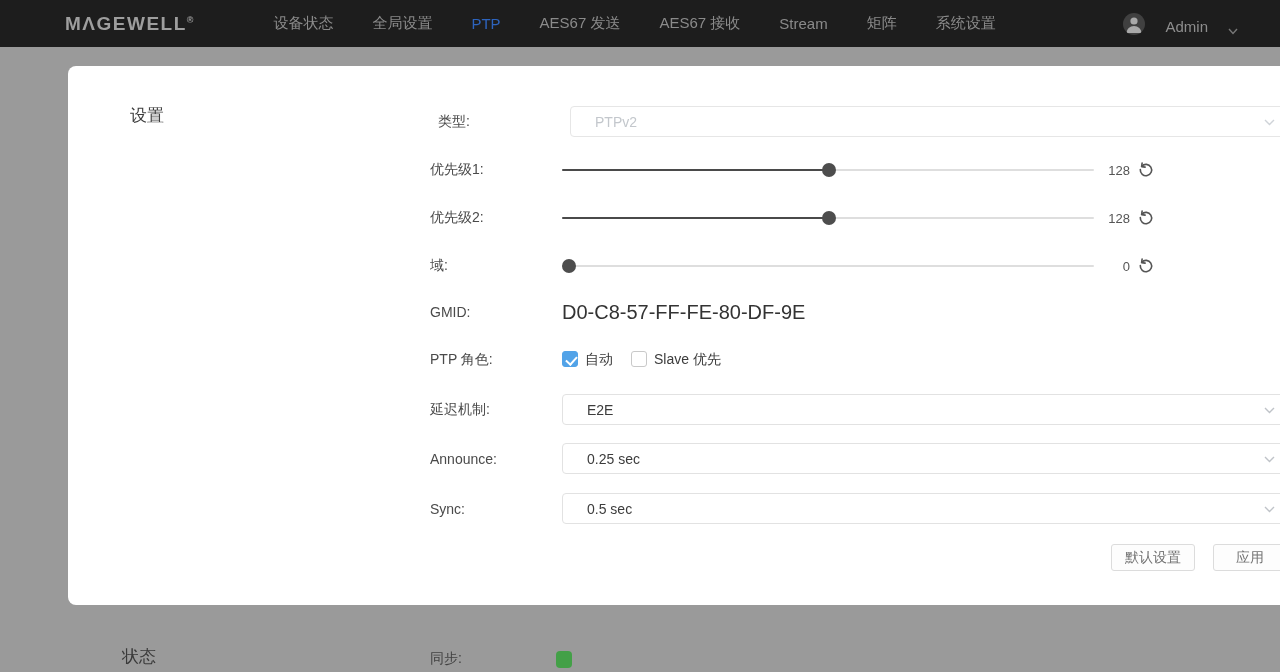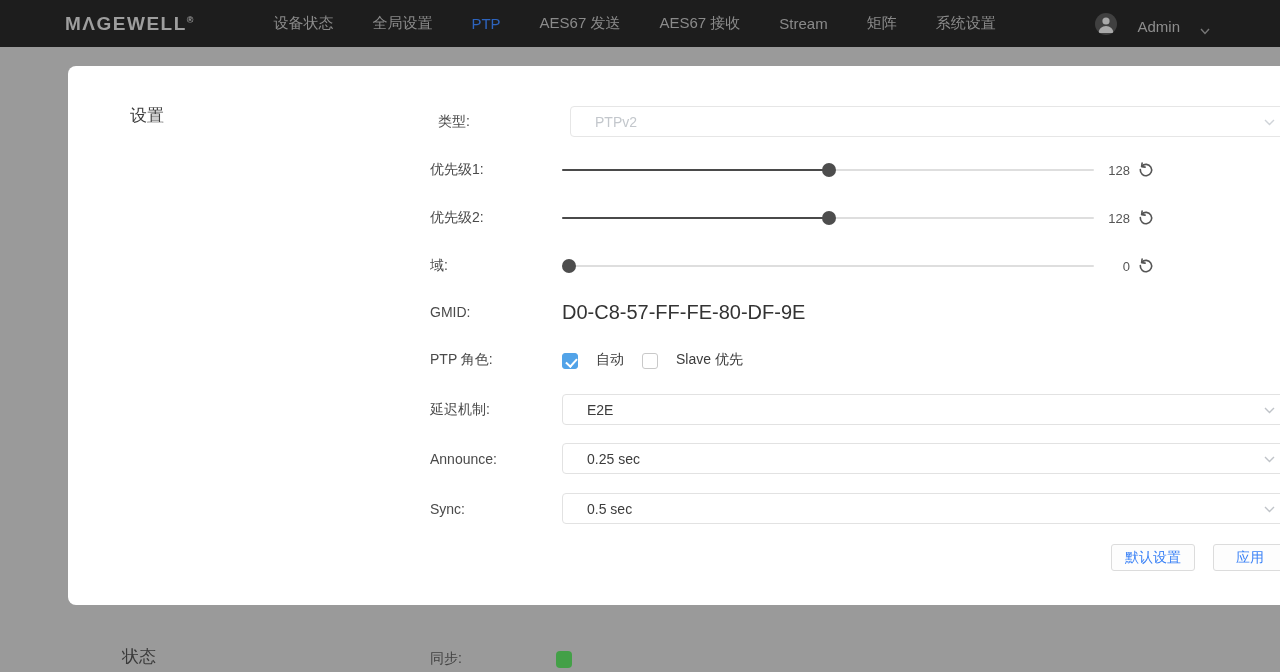--- a/index.html
+++ b/index.html
@@ -6,21 +6,21 @@
   html,body { width:1280px; height:672px; overflow:hidden; }
   body {
     font-family:"Liberation Sans","DejaVu Sans",sans-serif;
     background:#9a9a9a;
     color:#333;
   }
   
   .nav {
     height:47px; background:#1d1d1d;
     display:flex; align-items:center;
-    padding:0 70px 0 65px;
+    padding:0 42px 0 65px;
   }
   .logo { color:#9e9e9e; font-weight:bold; font-size:19px; letter-spacing:1.5px; white-space:nowrap; }
   .logo .reg { font-size:9px; vertical-align:super; letter-spacing:0; }
   .tabs { display:flex; gap:39px; margin-left:80px; align-items:center; }
   .tab { font-size:15px; color:#8a8a8a; cursor:pointer; white-space:nowrap; text-decoration:none; }
   .tab.active { color:#2d64be; }
   .user { margin-left:auto; display:flex; align-items:flex-end; gap:20px; cursor:pointer; }
   .avatar { width:22px; height:22px; border-radius:50%; background:#404040; display:flex; align-items:center; justify-content:center; overflow:hidden; }
   .user-name { color:#8d8d8d; font-size:15px; }
   .chev { width:10px; height:7px; }
@@ -48,34 +48,34 @@
   .slider { position:relative; width:532px; height:14px; flex:none; cursor:pointer; }
   .slider-track { position:absolute; left:0; right:0; top:6px; height:2px; background:#dedede; border-radius:1px; }
   .slider-fill { position:absolute; left:0; top:6px; height:2px; background:#4a4a4a; border-radius:1px; }
   .slider-handle { position:absolute; top:0; width:14px; height:14px; border-radius:50%; background:#4d4d4d; transform:translateX(-50%); }
   .slider-value { width:34px; text-align:right; font-size:13px; color:#555; margin-left:2px; flex:none; }
   .reset-btn { width:17px; height:17px; margin-left:7px; flex:none; cursor:pointer; }
 
   
   .plain-value { font-size:20px; color:#333; }
   .cb-group { display:flex; align-items:center; gap:18px; }
-  .cb-item { display:flex; align-items:flex-end; gap:18px; cursor:pointer; }
+  .cb-item { display:flex; align-items:flex-start; gap:7px; cursor:pointer; }
   .cb-box { width:16px; height:16px; border:1px solid #c9c9c9; border-radius:3px; background:#fff; position:relative; flex:none; }
   .cb-item.checked .cb-box { background:#52a3e8; border-color:#52a3e8; }
   .cb-item.checked .cb-box::after {
     content:""; position:absolute; left:4.5px; top:1.5px; width:5px; height:9px;
     border:solid #fff; border-width:0 2px 2px 0; transform:rotate(42deg);
   }
   .cb-label { font-size:14px; color:#3c3c3c; }
 
   
   .btn-row { position:absolute; right:57px; top:478px; display:flex; gap:18px; }
   .btn {
     height:27px; border:1px solid #dcdcdc; border-radius:3px; background:#fdfdfd;
-    font-size:14px; color:#3b82f6; padding:0 13px; cursor:pointer;
+    font-size:14px; color:#737373; padding:0 13px; cursor:pointer;
     font-family:inherit; line-height:25px;
   }
   .btn.apply { padding:0 22px; }
 
   
   .status-title { position:absolute; left:122px; top:645px; font-size:17px; font-weight:500; color:#3a3a3a; }
   .status-row { position:absolute; left:430px; top:650px; display:flex; align-items:flex-end; }
   .status-label { width:126px; font-size:14px; color:#424242; }
   .status-indicator { width:16px; height:17px; border-radius:4px; background:#43a047; }
 

